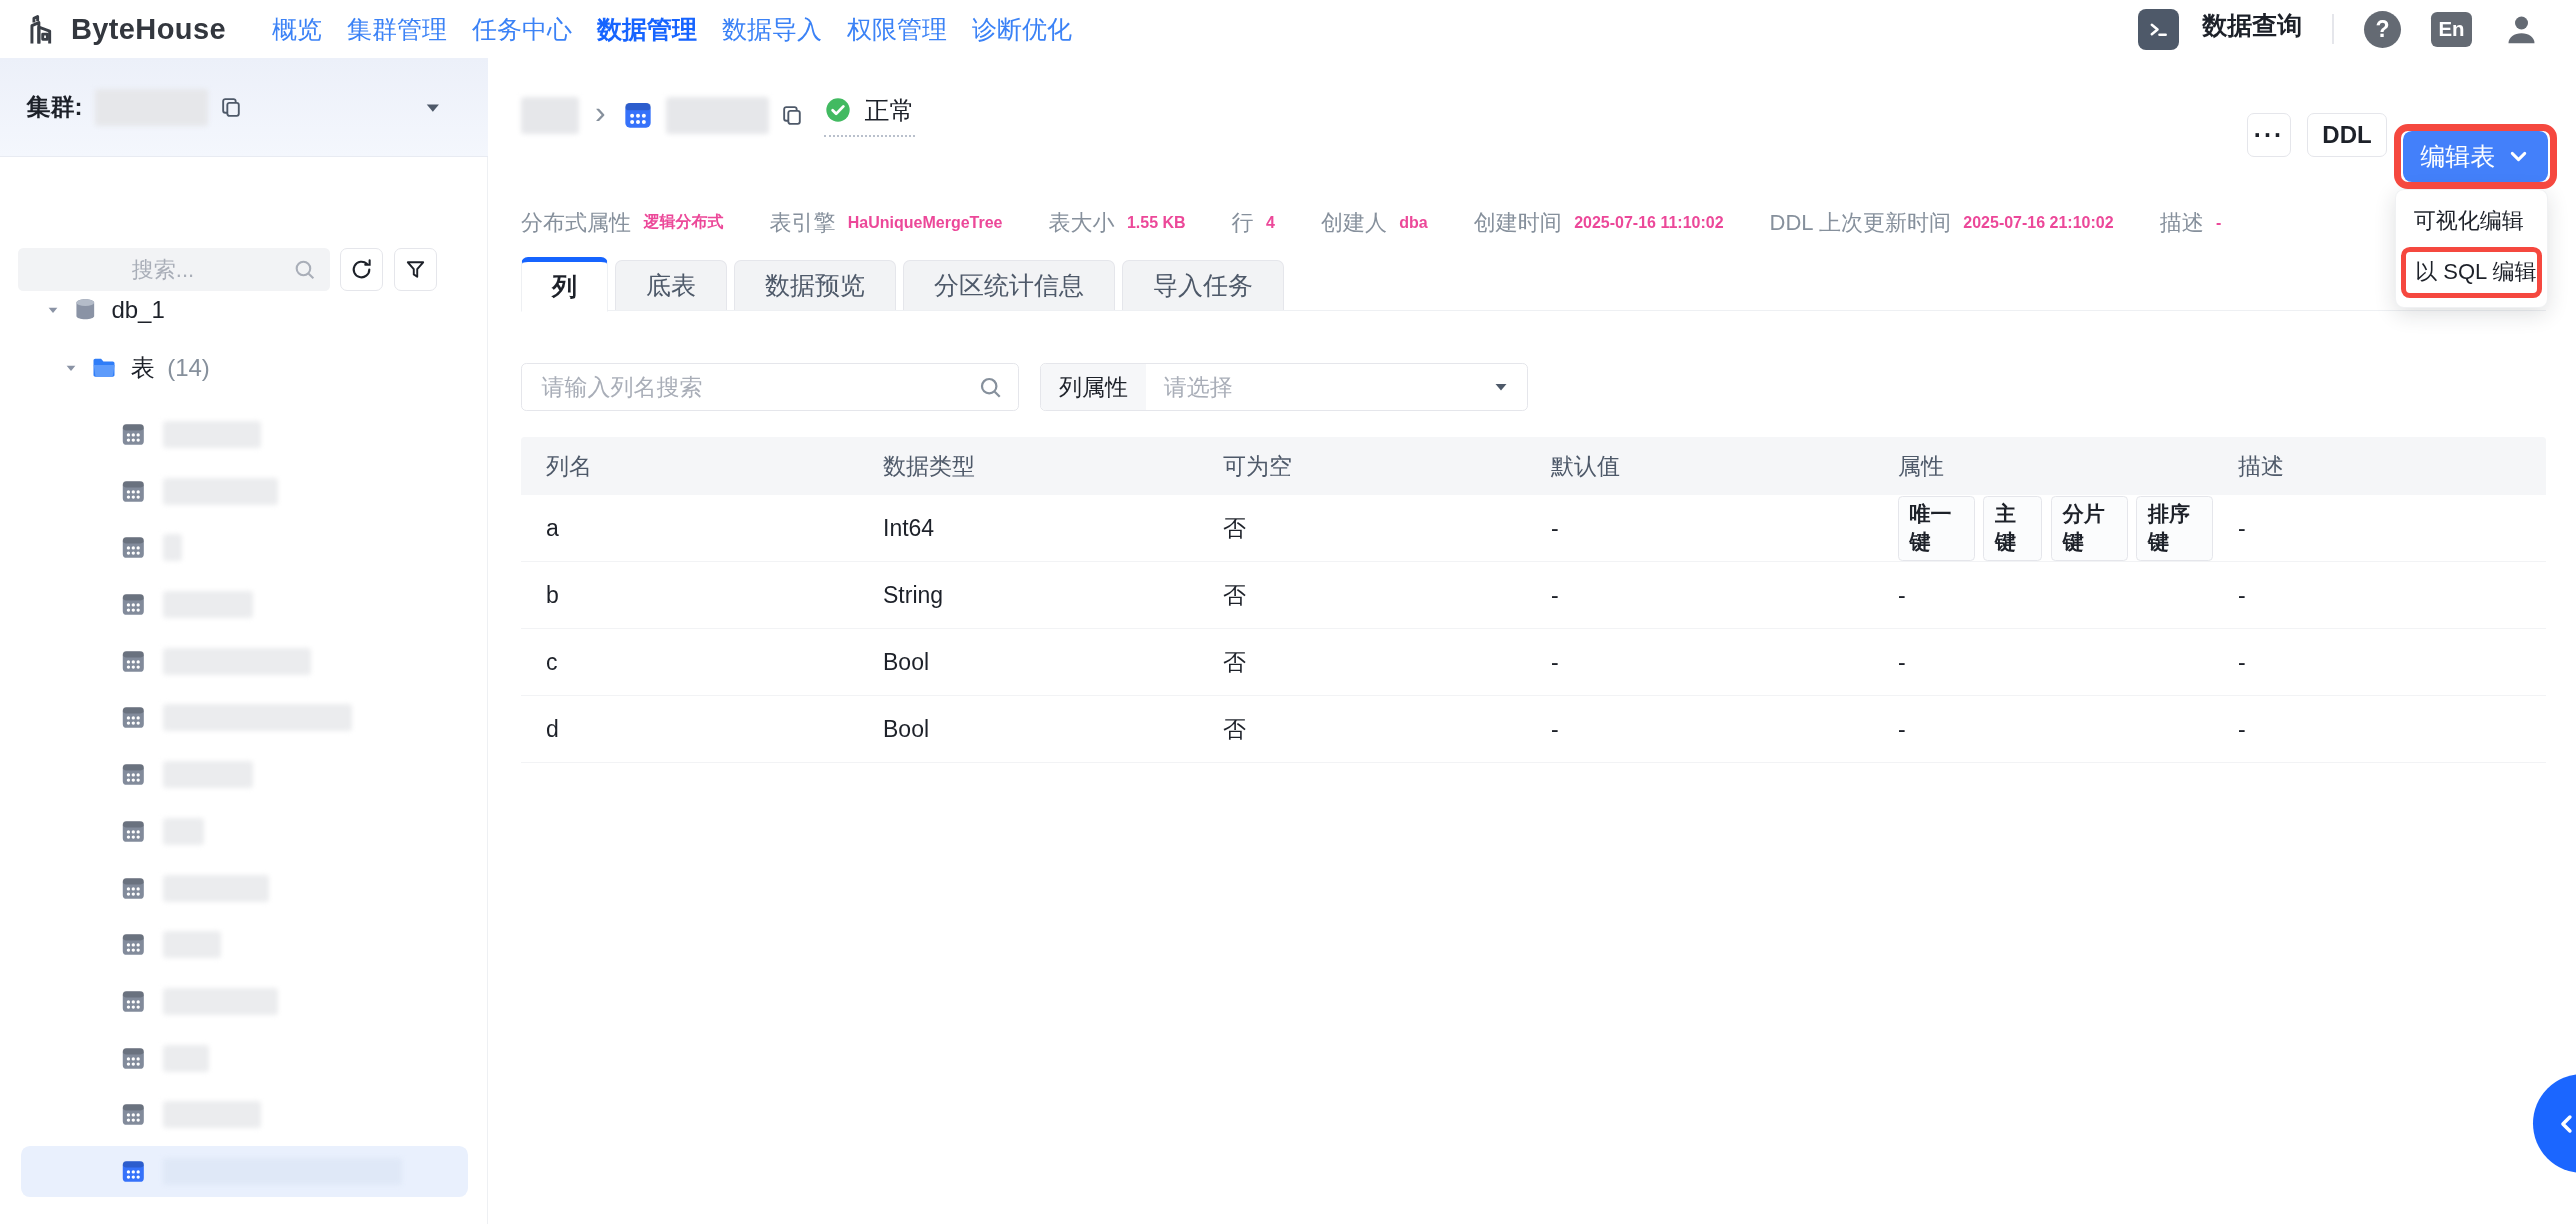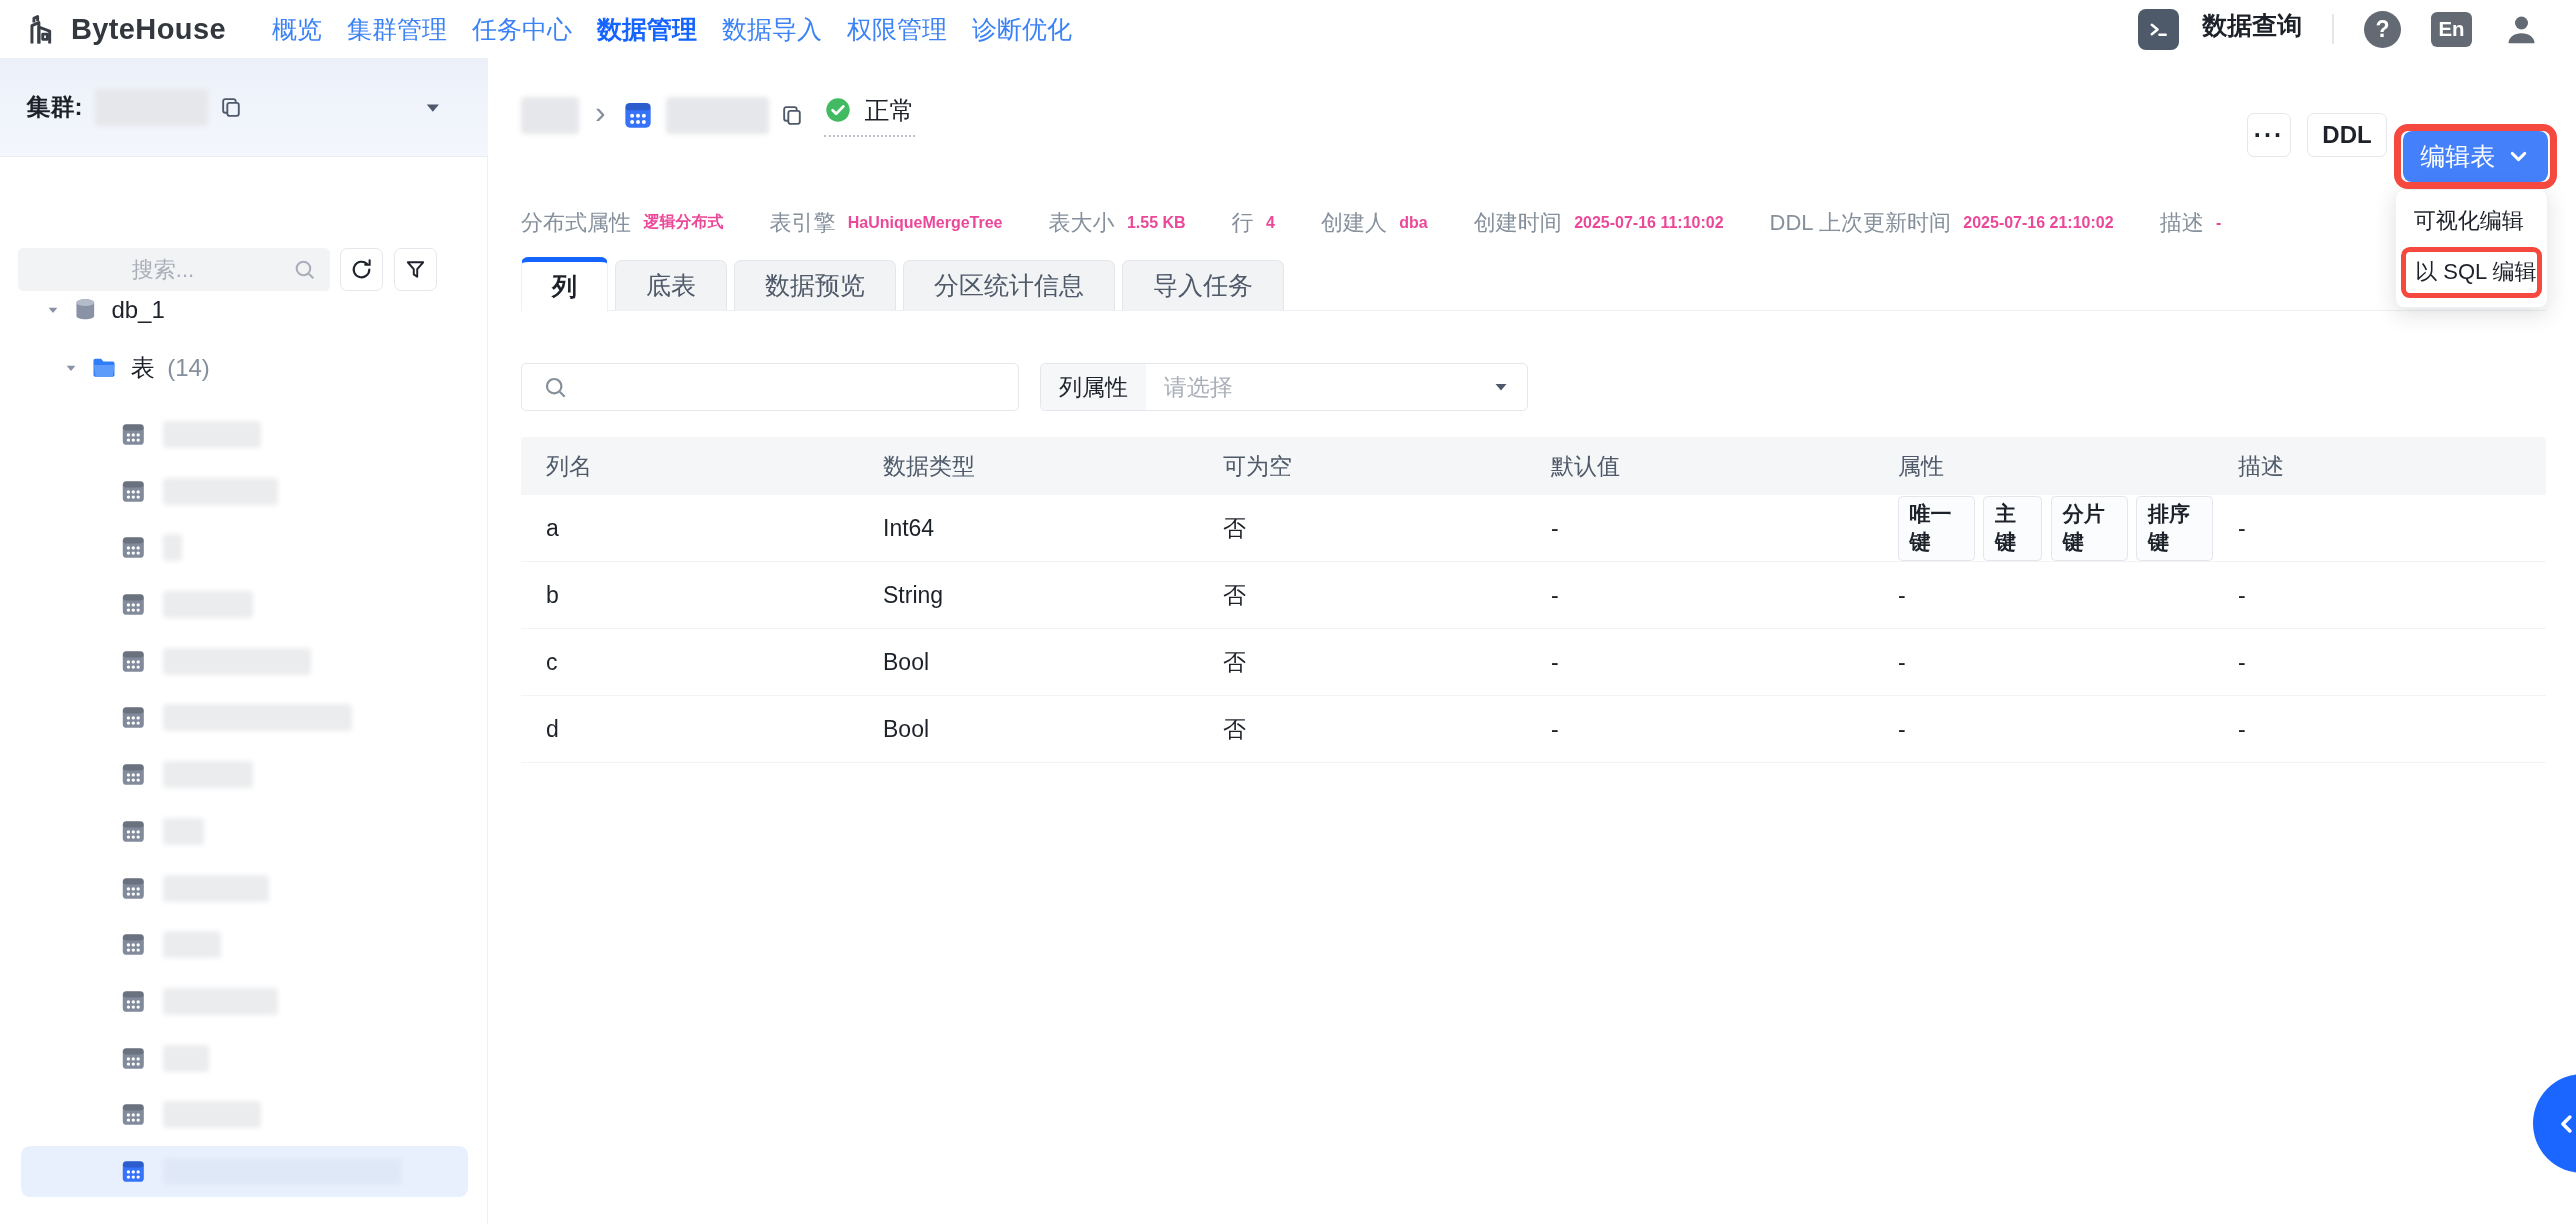--- a/index.html
+++ b/index.html
@@ -558,20 +558,21 @@
     <div class="tabs-row">
         <div class="tab active">列</div>
         <div class="tab">底表</div>
         <div class="tab">数据预览</div>
         <div class="tab">分区统计信息</div>
         <div class="tab">导入任务</div>
       </div>
 
     <div class="filter-row">
       <div class="col-search">
+        <span class="col-search-ph">请输入列名搜索</span>
         <span style="display:flex;">
           <svg width="26.6" height="26.6" viewBox="0 0 24 24" fill="none" stroke="#86909c" stroke-width="2">
             <circle cx="11" cy="11" r="6.5"></circle>
               <path d="M16 16l4.5 4.5"></path>
           </svg>
         </span>
       </div>
       <div class="attr-group">
         <span class="attr-label">列属性</span>
         <span class="attr-select">

